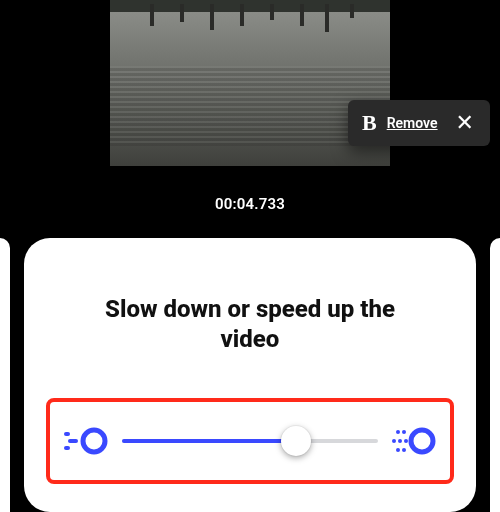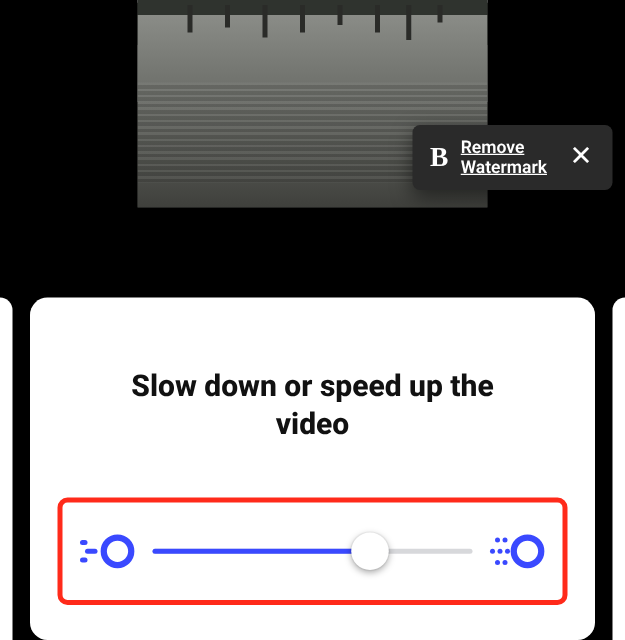--- a/index.html
+++ b/index.html
@@ -47,21 +47,21 @@
     font-size: 15px;
     font-weight: 600;
     letter-spacing: .2px;
   }
   .card-left, .card-right, .card-main { position:absolute; background:#fff; border-radius: 26px 26px 0 0; }
   .card-left { left:-10px; top:238px; width:20px; height:280px; }
   .card-right { right:-10px; top:238px; width:20px; height:280px; }
   .card-main {
     left: 24px; right: 24px;
     top: 238px; bottom: 0;
-    border-radius: 14px;
+    border-radius: 26px;
     padding: 56px 22px 36px;
   }
   .card-title {
     text-align: center;
     font-size: 24px;
     font-weight: 800;
     color: #111;
     line-height: 1.25;
     max-width: 340px;
     margin: 0 auto 44px;
@@ -114,25 +114,25 @@
     <div class="stump" style="left:190px"></div>
     <div class="stump" style="left:215px; height:28px"></div>
     <div class="stump" style="left:240px; height:14px"></div>
     <div class="ripples"></div>
   </div>
 
   <div class="watermark">
     <span class="b-logo">B</span>
     <span class="wm-text">
       <span>Remove</span><br>
-      <span>Watermark</span>
     </span>
     <span class="close">✕</span>
   </div>
 
+  <div class="timestamp">00:04.733</div>
 
   <div class="card-left"></div>
   <div class="card-right"></div>
 
   <div class="card-main">
     <h2 class="card-title">Slow down or speed up the video</h2>
 
     <div class="slider-wrap">
       <span class="speed-icon">
         <svg viewBox="0 0 48 34">

